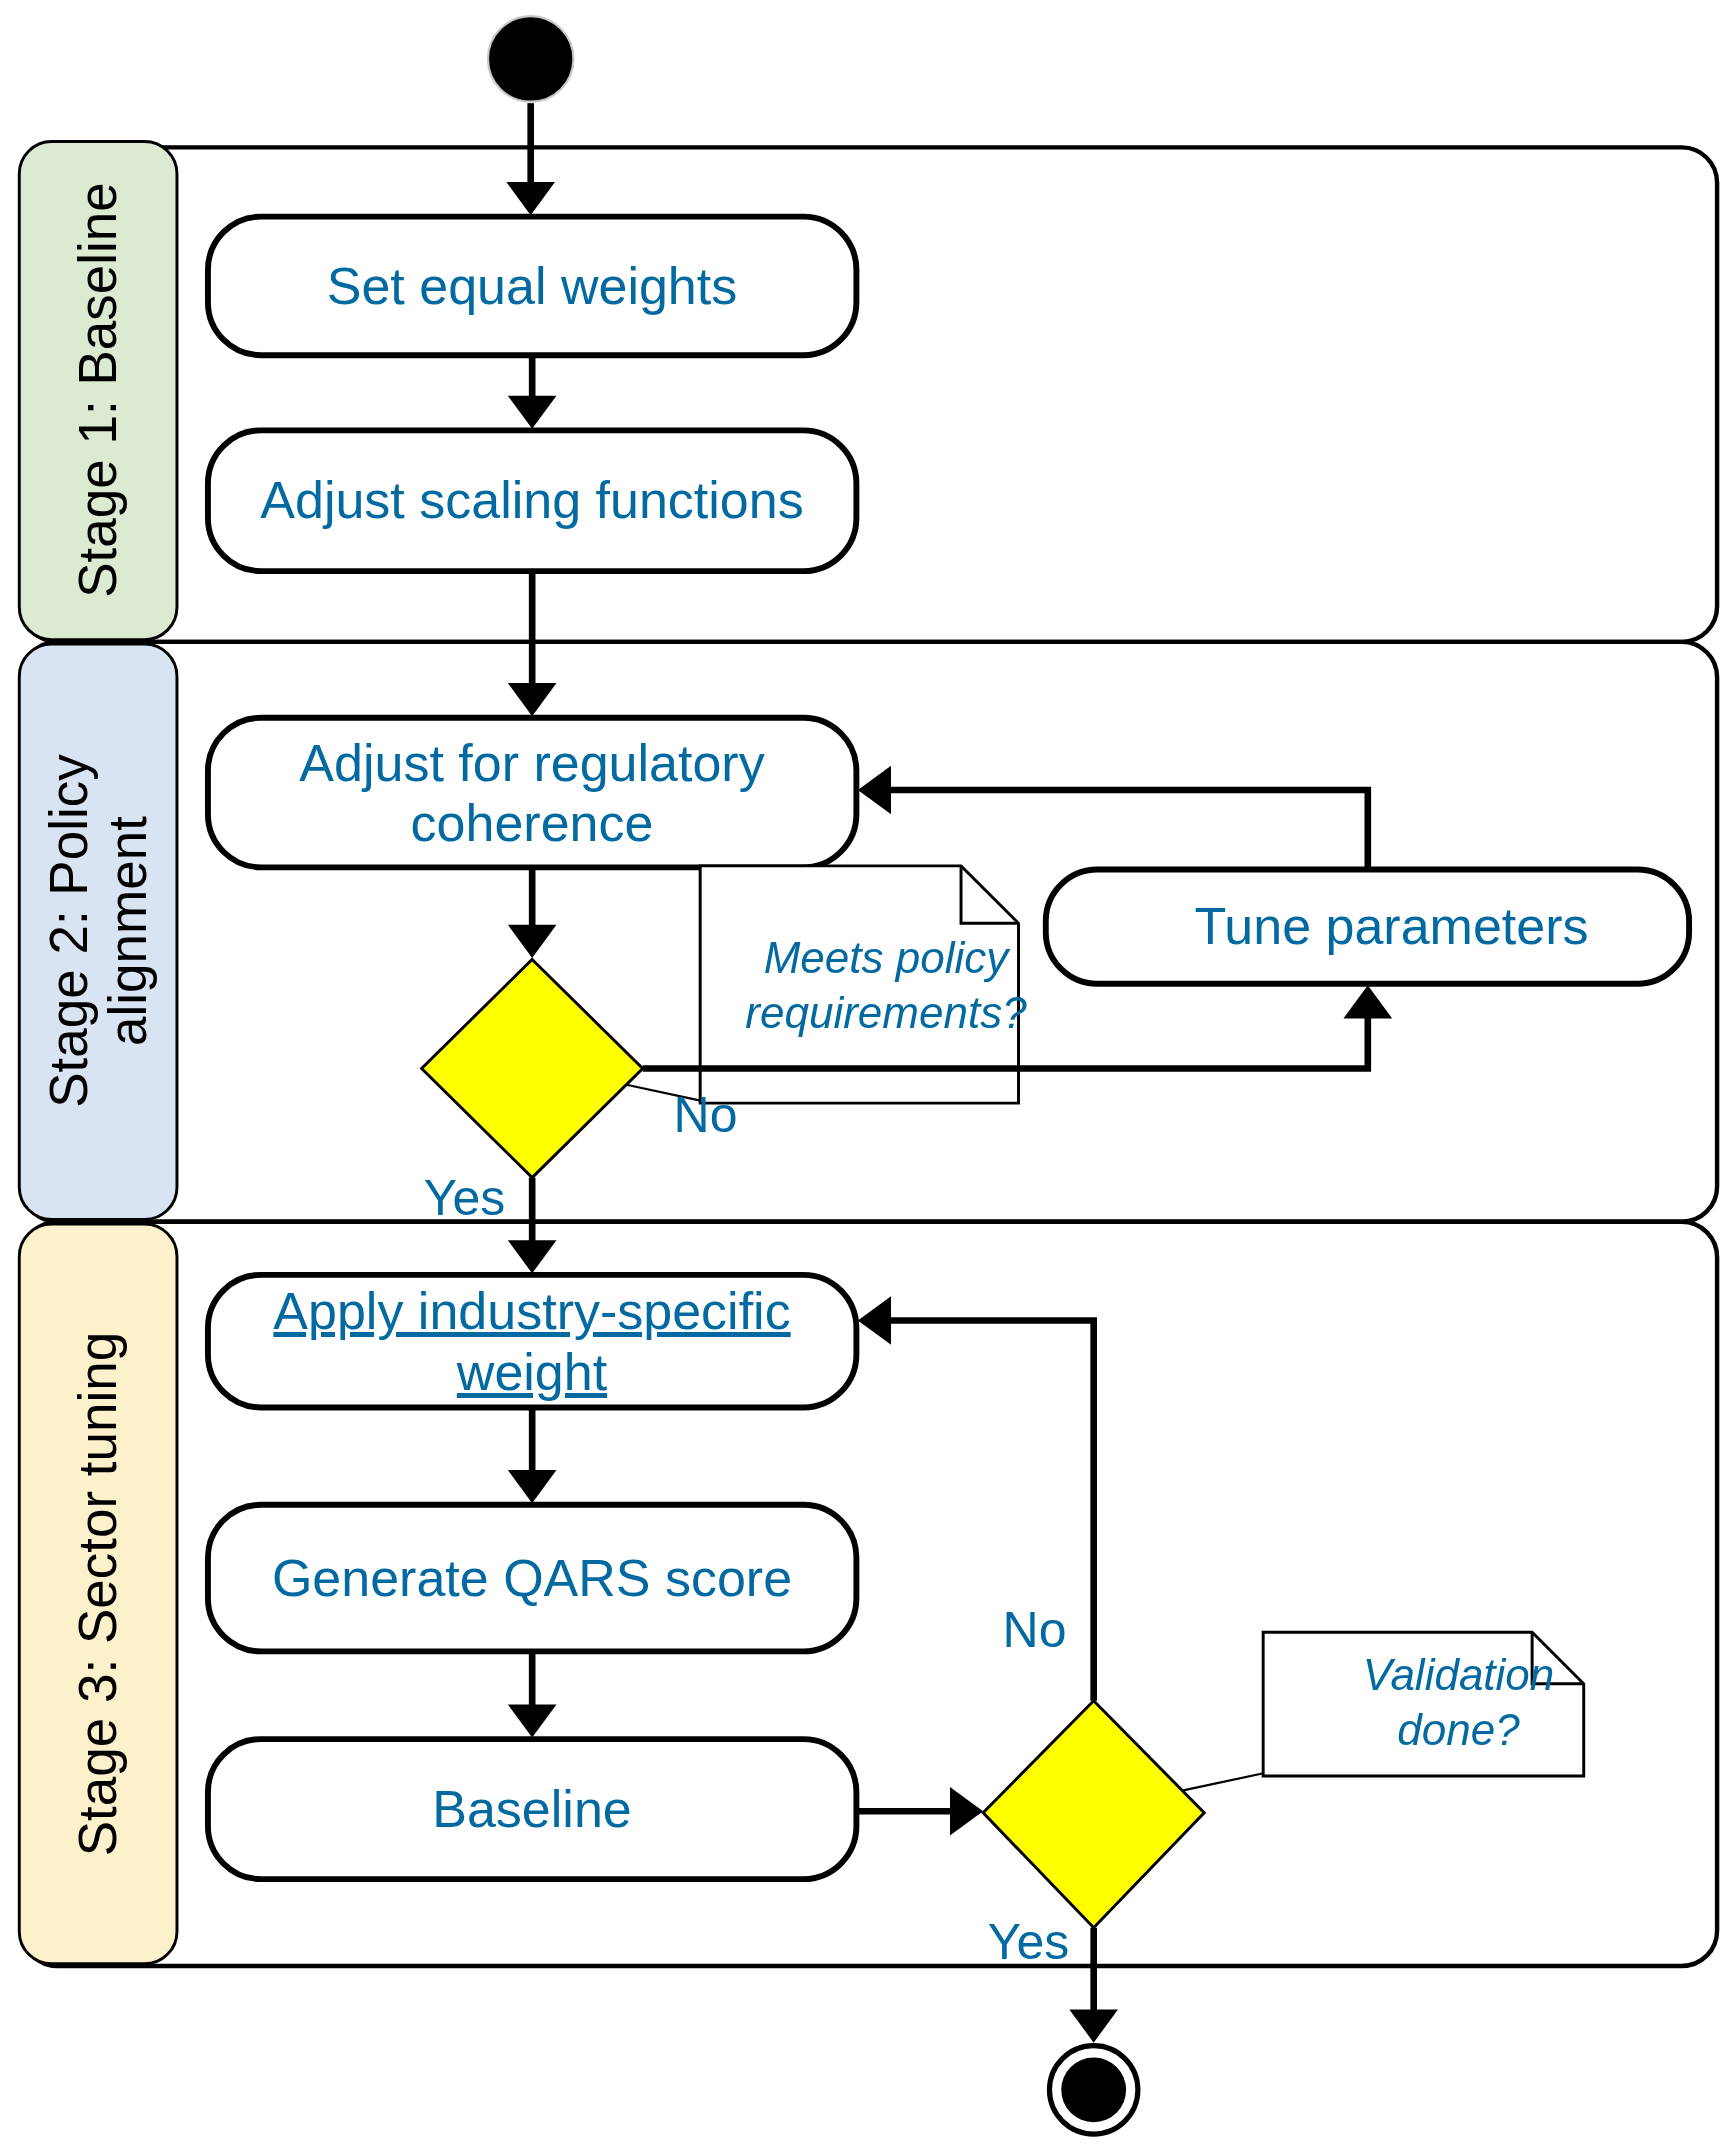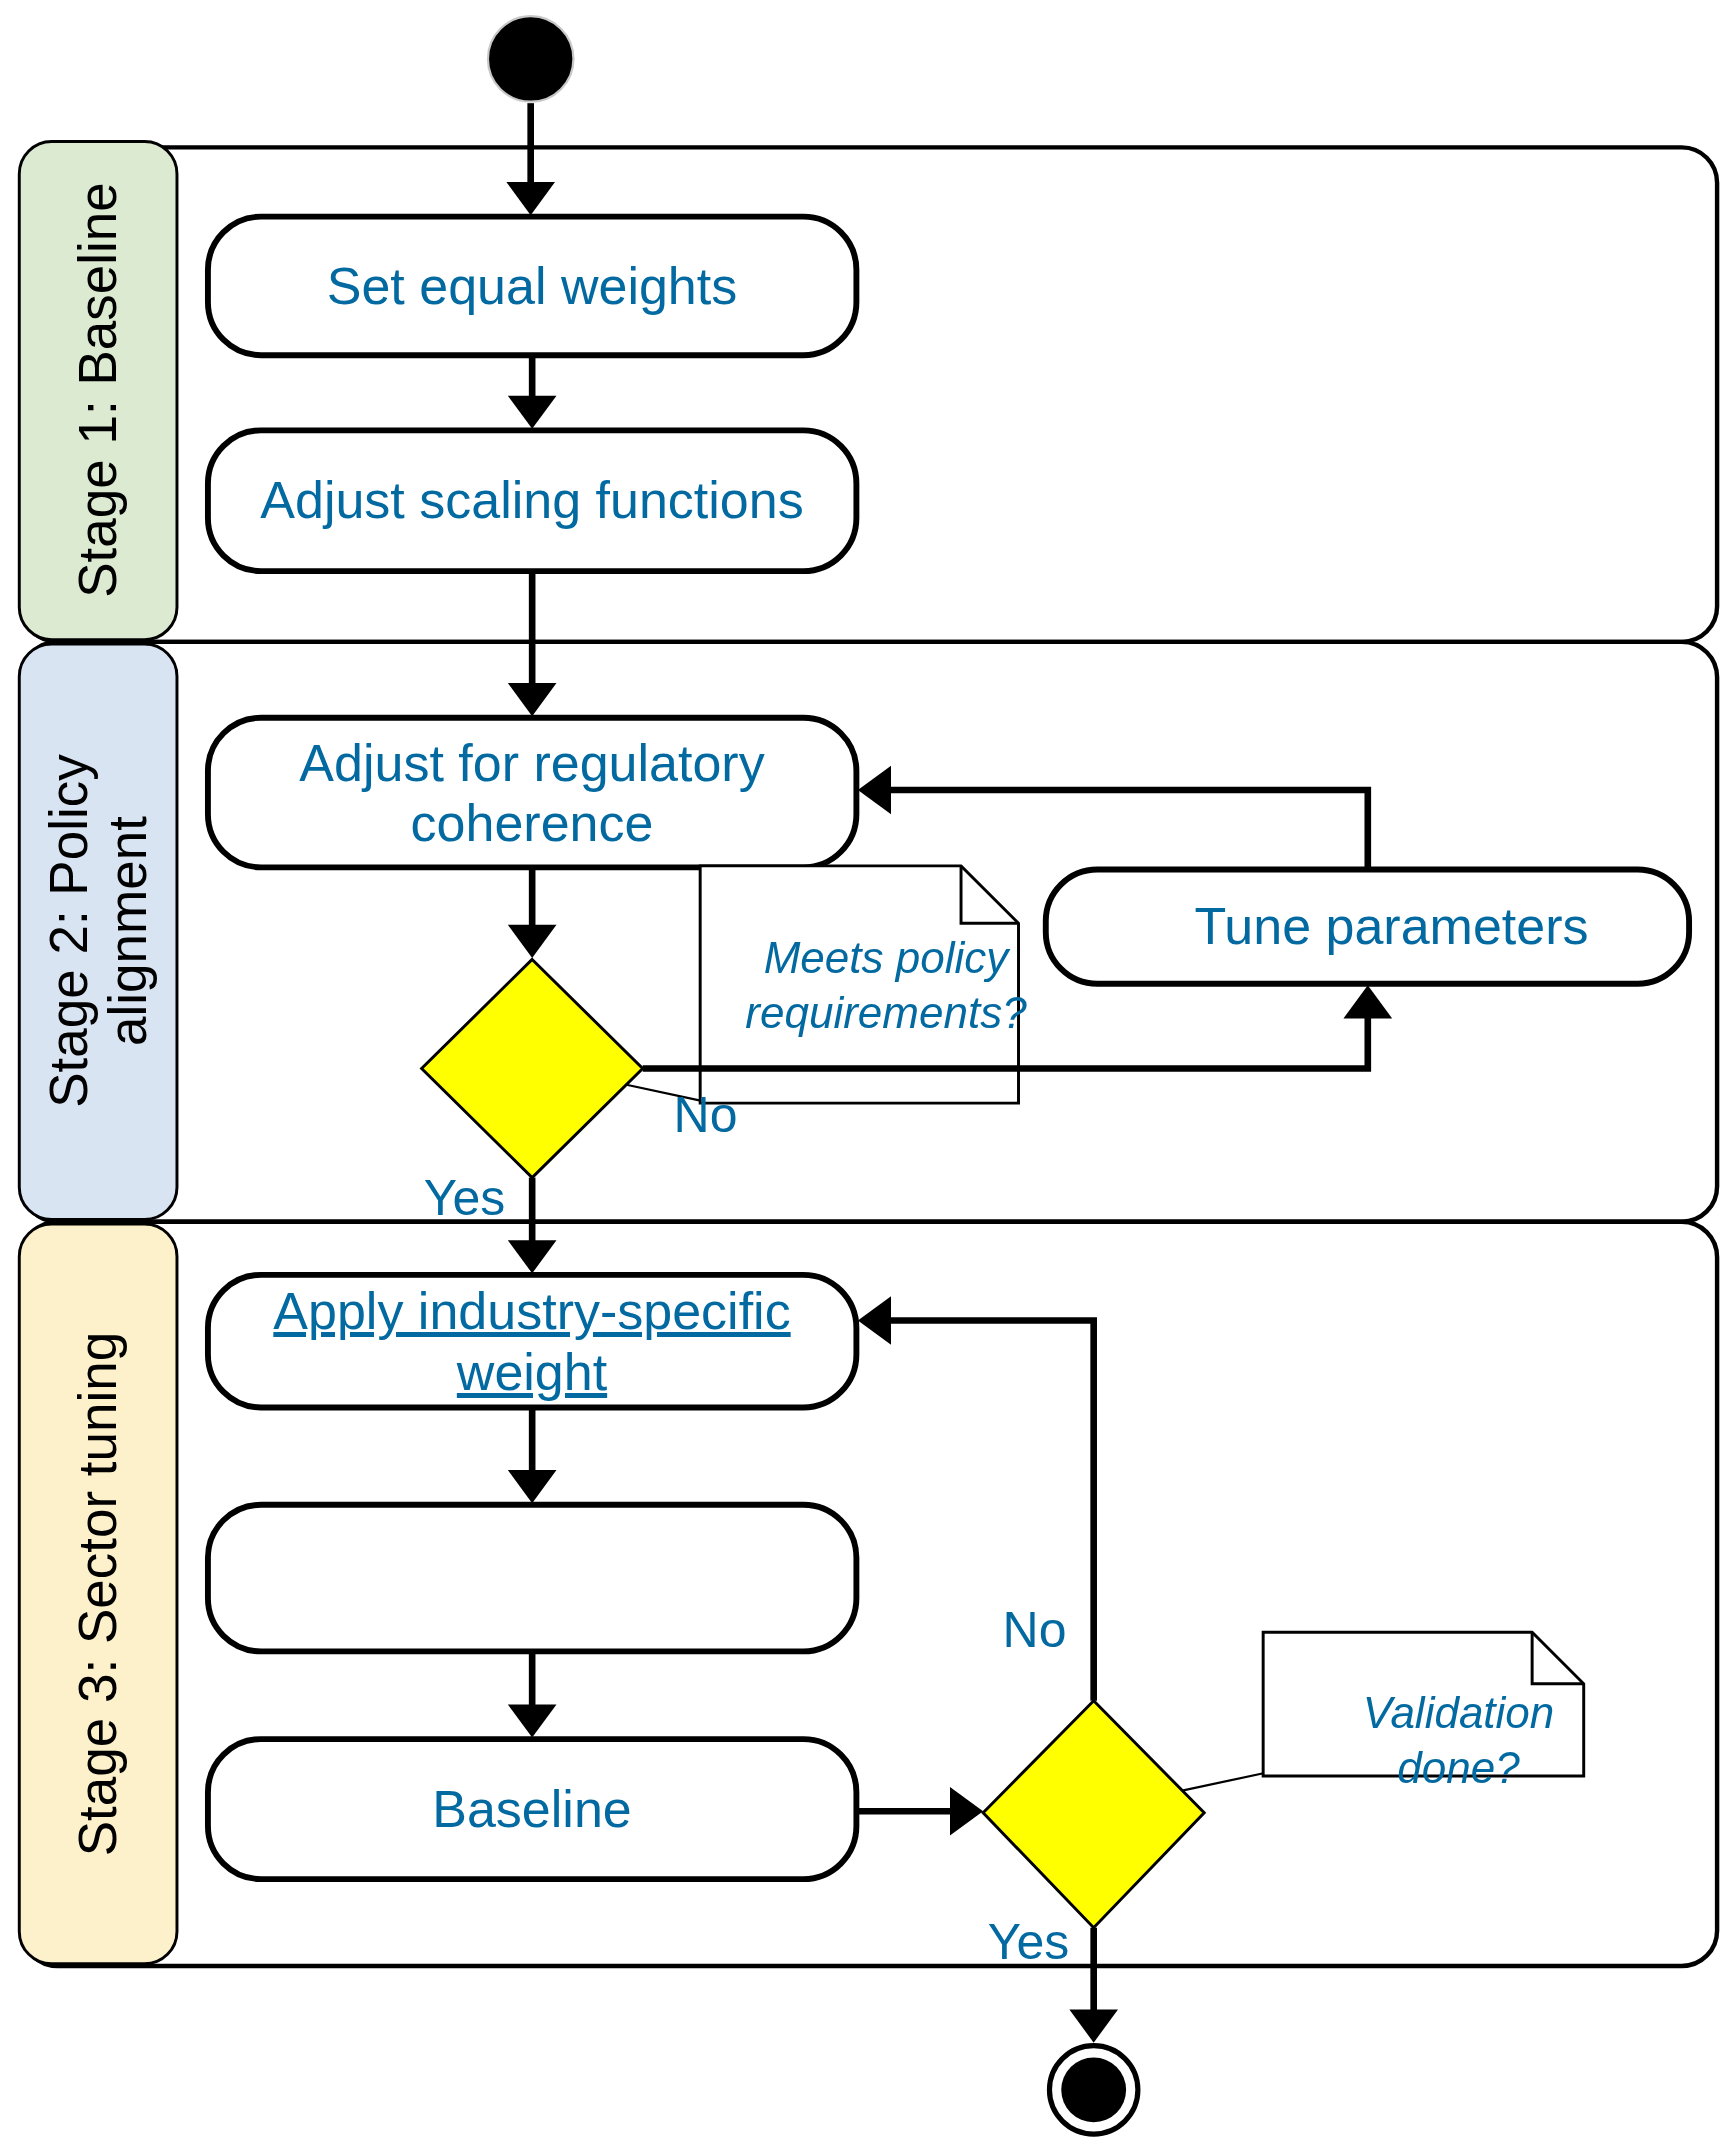--- a/index.html
+++ b/index.html
@@ -104,25 +104,26 @@
 alignment</div>
   <div class="stage-label" style="left:98px;top:1594px;width:707px;">Stage 3: Sector tuning</div>
 
   <div class="txt node-label" style="left:208px;top:217px;width:648px;height:139px;">Set equal weights</div>
   <div class="txt node-label" style="left:208px;top:430px;width:648px;height:141px;">Adjust scaling functions</div>
   <div class="txt node-label" style="left:208px;top:718px;width:648px;height:150px;">Adjust for regulatory
 coherence</div>
   <div class="txt node-label" style="left:1070px;top:869px;width:643px;height:114px;">Tune parameters</div>
   <div class="txt node-label" style="left:208px;top:1275px;width:648px;height:133px;text-decoration:underline;">Apply industry-specific
 weight</div>
+  <div class="txt node-label" style="left:208px;top:1505px;width:648px;height:147px;">Generate QARS score</div>
   <div class="txt node-label" style="left:208px;top:1739px;width:648px;height:140px;">Baseline</div>
 
   <div class="txt note-label" style="left:700px;top:873px;width:318px;height:223px;">Meets policy
 requirements?</div>
-  <div class="txt note-label" style="left:1263px;top:1672px;width:321px;height:136px;padding-left:8px;">Validation
+  <div class="txt note-label" style="left:1263px;top:1634px;width:321px;height:136px;padding-left:8px;">Validation
 done?</div>
 
   <div class="txt branch-label" style="left:654px;top:1085px;width:103px;height:59px;">No</div>
   <div class="txt branch-label" style="left:409px;top:1168px;width:111px;height:59px;">Yes</div>
   <div class="txt branch-label" style="left:983px;top:1600px;width:103px;height:59px;">No</div>
   <div class="txt branch-label" style="left:973px;top:1912px;width:111px;height:59px;">Yes</div>
 
 </div>
 
 

